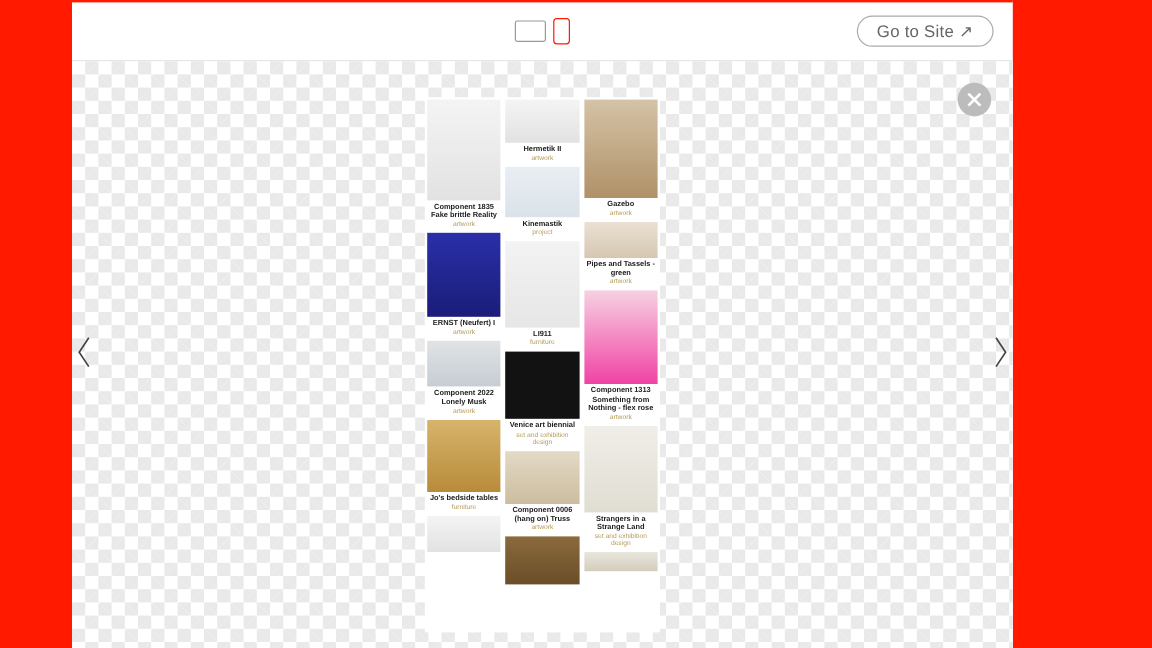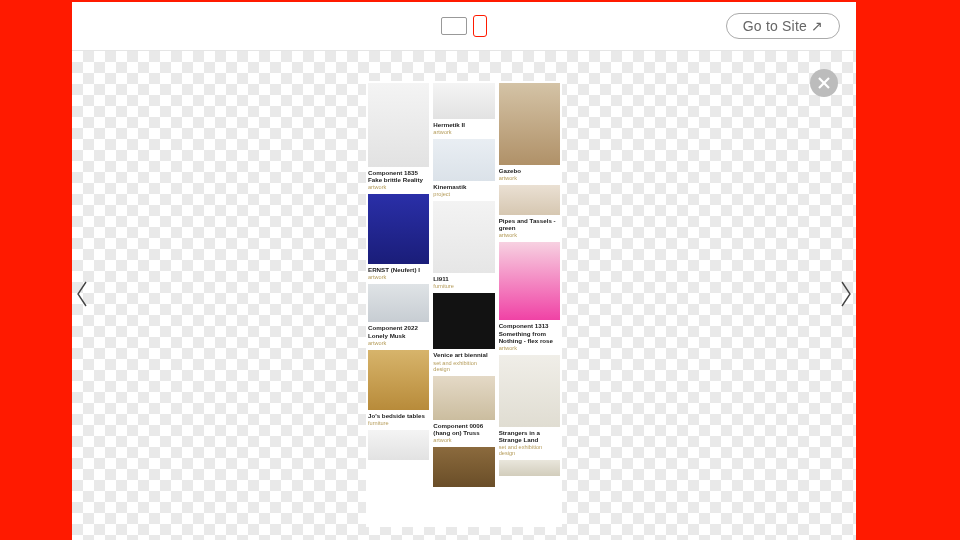--- a/index.html
+++ b/index.html
@@ -1,17 +1,17 @@
 <!DOCTYPE html>
 <html><head>
 <meta charset="utf-8">
 <style>
 * { margin: 0; padding: 0; box-sizing: border-box; }
 body { font-family: "Helvetica Neue", Helvetica, Arial, sans-serif; width: 960px; height: 540px; overflow: hidden; background: #ff1a00; }
-.gallery-viewport { position: absolute; left: 72px; top: 0; width: 784px; height: 540px; background: #fff; }
+.gallery-viewport { position: absolute; left: 60px; top: 0; width: 784px; height: 540px; background: #fff; text-align: center; }
 .topbar { height: 51px; border-top: 2px solid #ff1a00; border-bottom: 1px solid #e5e5e5; display: flex; align-items: center; justify-content: center; position: relative; }
 .device-toggle { display: flex; gap: 6px; align-items: center; }
 .device-btn { width: 26px; height: 18px; border: 1.5px solid #999; border-radius: 2px; position: relative; cursor: pointer; }
 .device-btn.selected { border-color: #ff1a00; }
 .device-btn.mobile { width: 14px; height: 22px; border-radius: 3px; }
 .go-to-site { position: absolute; right: 16px; top: 50%; transform: translateY(-50%); border: 1.5px solid #aaa; border-radius: 20px; padding: 4px 16px; color: #666; font-size: 14px; cursor: pointer; background: #fff; letter-spacing: .2px; white-space: nowrap; }
 .stage { position: absolute; top: 51px; left: 0; right: 0; bottom: 0; background-image: linear-gradient(45deg,#e9e9e9 25%,transparent 25%),linear-gradient(-45deg,#e9e9e9 25%,transparent 25%),linear-gradient(45deg,transparent 75%,#e9e9e9 75%),linear-gradient(-45deg,transparent 75%,#e9e9e9 75%); background-size: 22px 22px; background-position: 0 0,0 11px,11px -11px,-11px 0; background-color: #fff; }
 .close-btn { position: absolute; right: 18px; top: 18px; width: 28px; height: 28px; border-radius: 50%; background: #bcbcbc; display: flex; align-items: center; justify-content: center; cursor: pointer; }
 .close-btn svg { width: 14px; height: 14px; stroke: #fff; stroke-width: 2.2; }
 .nav-arrow { position: absolute; top: 50%; transform: translateY(-50%); cursor: pointer; }

